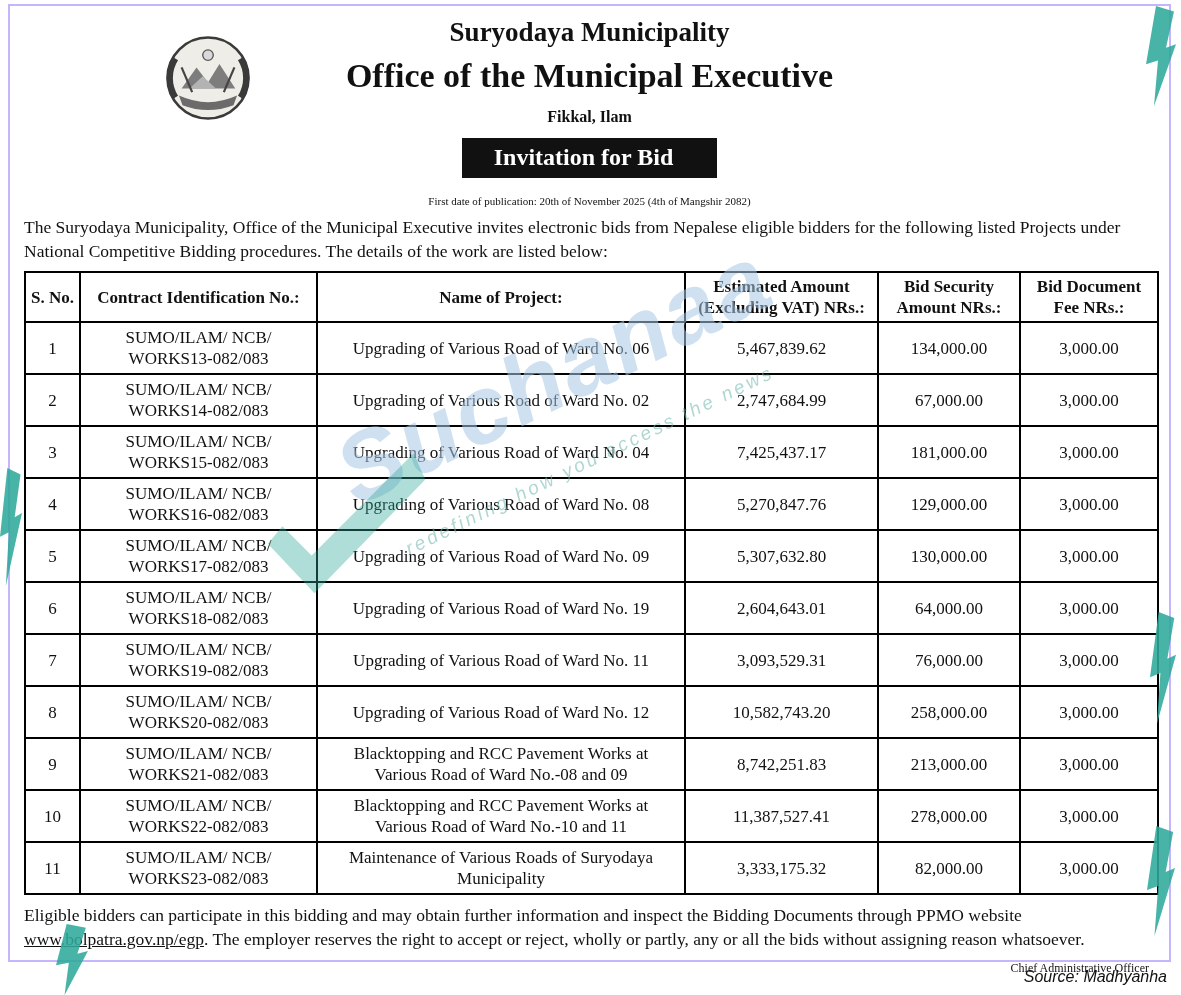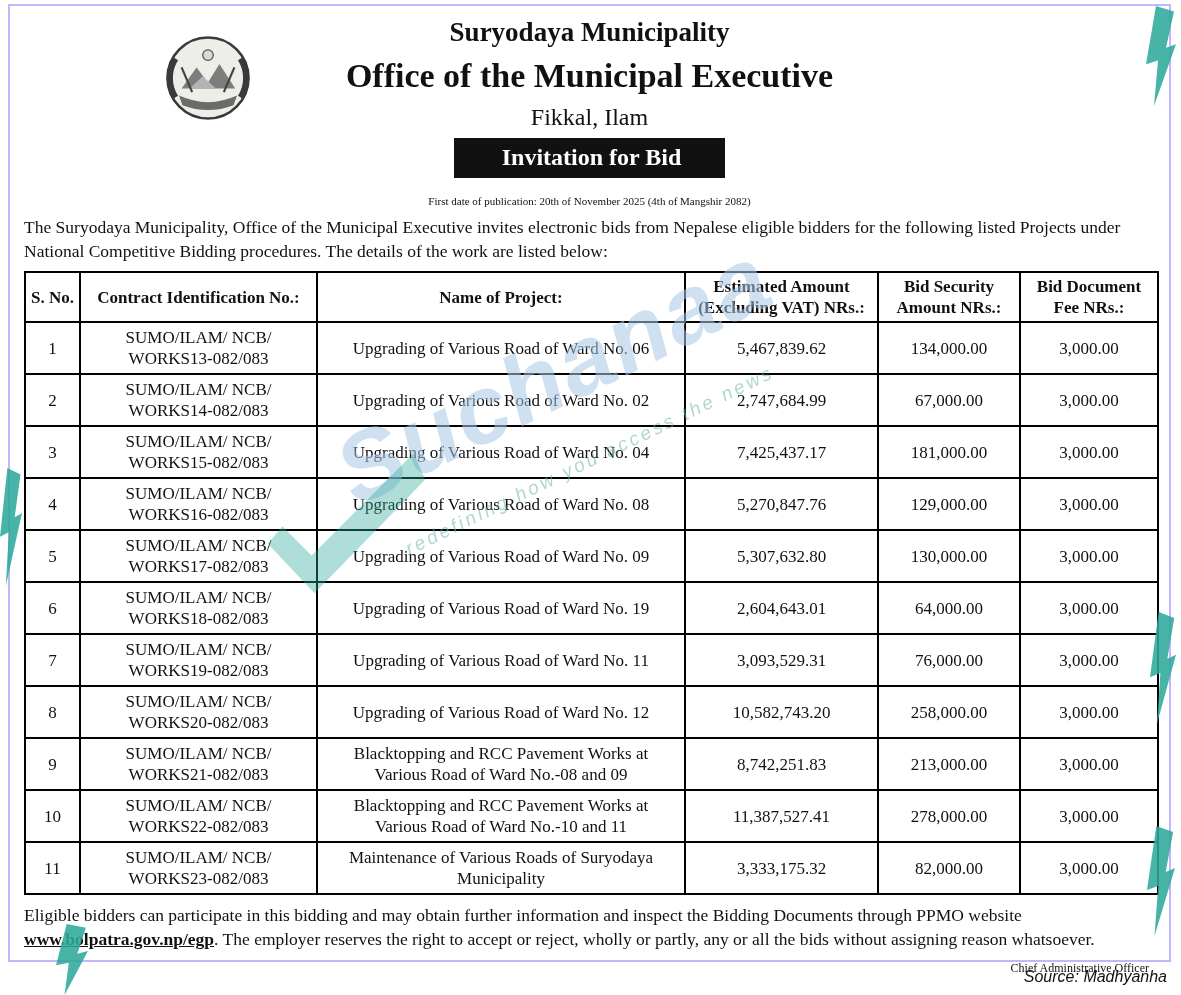--- a/index.html
+++ b/index.html
@@ -19,26 +19,26 @@
     box-sizing:border-box;
     padding:8px 14px 4px 14px;
     z-index:1;
     background:transparent;
   }
   
   .hdr{text-align:center;position:relative;}
   .logo-wrap{position:absolute;left:140px;top:18px;width:88px;height:88px;}
   .title-muni{font-size:27px;font-weight:bold;margin-top:2px;line-height:32px;}
   .title-office{font-size:34px;font-weight:bold;margin-top:8px;line-height:40px;}
-  .title-loc{font-size:24px;font-weight:normal;margin-top:10px;line-height:22px;}
+  .title-loc{font-size:16px;font-weight:bold;margin-top:10px;line-height:22px;}
   .banner-row{margin-top:10px;}
   .banner{
     display:inline-block;background:#111;color:#fff;
     font-size:24px;font-weight:bold;
-    padding:5px 44px 7px 48px;line-height:28px;text-align:right;
+    padding:5px 44px 7px 32px;line-height:28px;text-align:right;
   }
   .pub{font-size:11px;font-weight:normal;margin-top:12px;line-height:22px;}
   
   .intro{
     font-size:17.5px;line-height:24px;margin:3px 0 0 0;
     text-align:left;
   }
   
   table{border-collapse:collapse;width:100%;margin-top:8px;table-layout:fixed;}
   th,td{
@@ -46,21 +46,21 @@
     text-align:center;vertical-align:middle;
     padding:3px 5px;
     font-size:17px;line-height:21px;
     white-space:pre-line;
     overflow:hidden;
   }
   th{font-weight:bold;height:42px;background:#fff;}
   td{height:44px;background:transparent;}
   
   .footer-text{font-size:17.5px;line-height:24px;margin:8px 0 0 0;text-align:left;}
-  .link{text-decoration:underline;color:#111;cursor:pointer;font-weight:bold;}
+  .link{text-decoration:underline;color:#111;cursor:pointer;}
   .signature{font-size:12px;text-align:right;margin-top:10px;padding-right:6px;}
   .source{
     position:absolute;right:14px;top:968px;
     font-family:"Liberation Sans",sans-serif;
     font-style:italic;font-size:16px;color:#111;
     z-index:3;
   }
   
   .wm{position:absolute;z-index:2;pointer-events:none;}
   .wm-brand{

